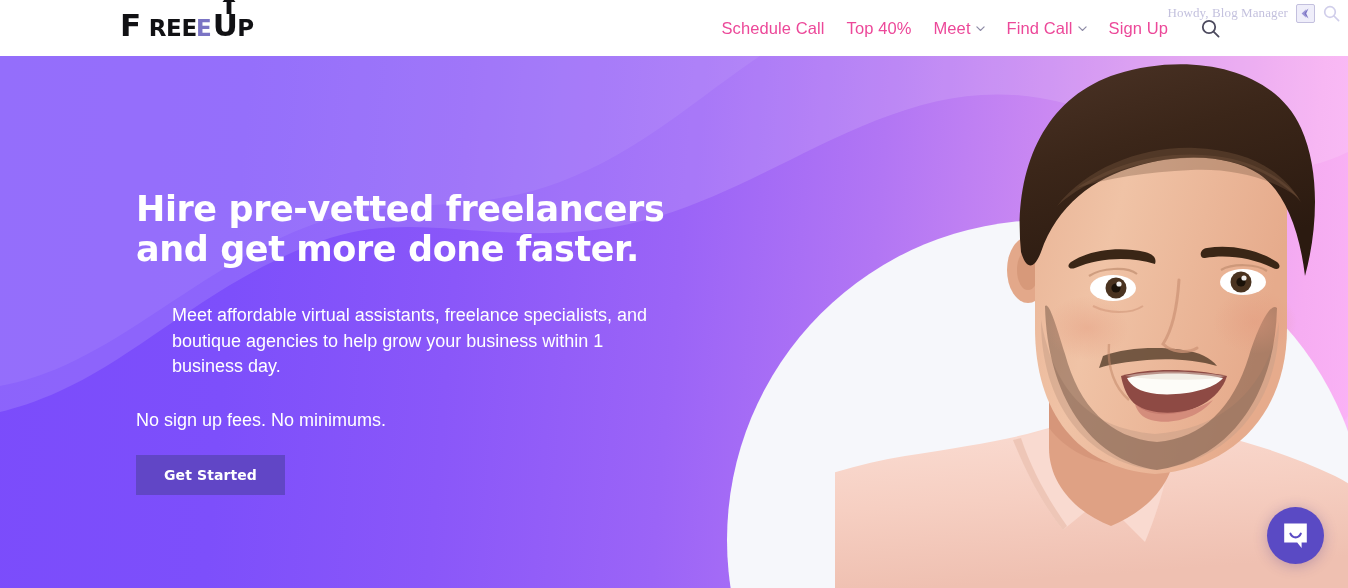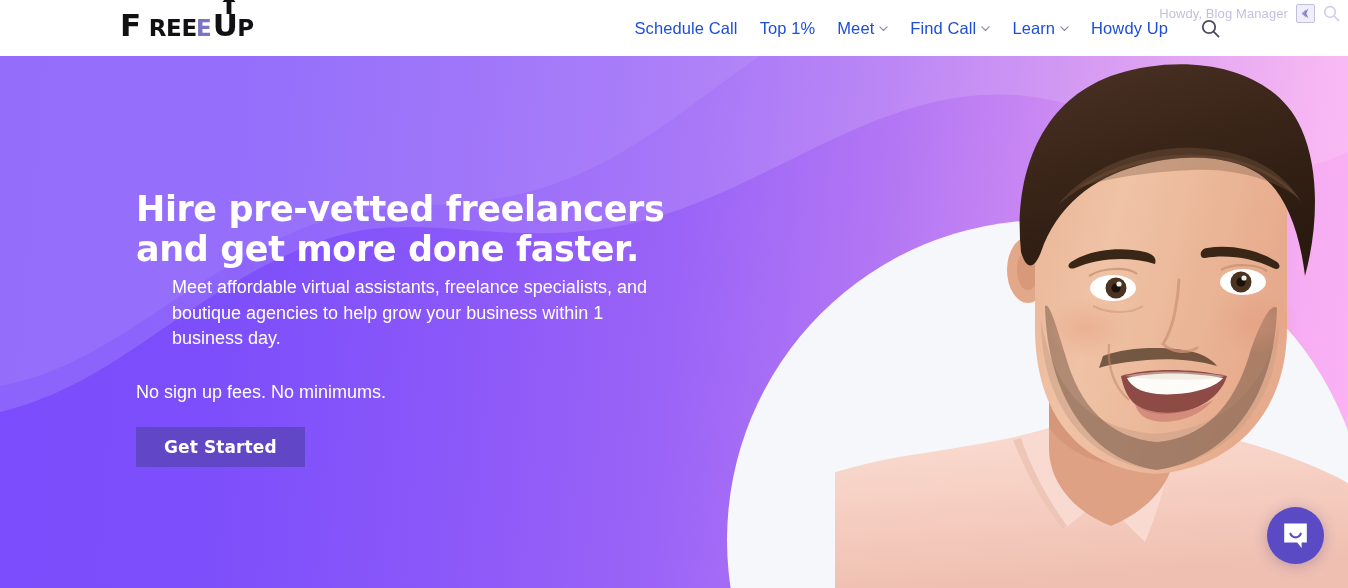--- a/index.html
+++ b/index.html
@@ -28,20 +28,21 @@
     z-index: 40;
     pointer-events: none;
   }
   .adminbar-right {
     position: absolute;
     right: 8px; top: 0;
     height: 26px;
     display: flex;
     align-items: center;
     gap: 8px;
+    font-family: Liberation Serif, serif;
   }
   .howdy-text {
     font-size: 13px;
     color: #b9b6d8;
     opacity: .85;
     white-space: nowrap;
     letter-spacing: .1px;
   }
   .howdy-avatar {
     width: 19px; height: 19px;
@@ -142,21 +143,21 @@
     display: flex;
     align-items: center;
     gap: 0px;
   }
   .nav-item {
     display: flex;
     align-items: center;
     gap: 5px;
     padding: 0 11px;
     font-size: 16.5px;
-    color: #1d4ed8;
+    color: #ec4899;
     white-space: nowrap;
     cursor: pointer;
     letter-spacing: .1px;
     height: 56px;
   }
   .chev {
     width: 9px; height: 6px;
     flex: 0 0 auto;
     display: block;
     margin-top: 2px;
@@ -222,21 +223,21 @@
     z-index: 6;
     color: #ffffff;
   }
   .hero-title {
     font-family: "DejaVu Sans", sans-serif;
     font-weight: 700;
     font-size: 35px;
     line-height: 40px;
     letter-spacing: -0.4px;
     color: #ffffff;
-    margin-bottom: 6px;
+    margin-bottom: 34px;
     white-space: pre-line;
   }
   .hero-sub {
     font-size: 18px;
     line-height: 25.5px;
     color: #ffffff;
     font-weight: 400;
     width: 505px;
     margin-bottom: 28px;
     margin-left: 36px;
@@ -251,21 +252,21 @@
   .cta-button {
     display: inline-flex;
     align-items: center;
     justify-content: center;
     height: 40px;
     padding: 0 28px;
     background: #6146c6;
     color: #ffffff;
     font-family: "DejaVu Sans", sans-serif;
     font-weight: 700;
-    font-size: 17px;
+    font-size: 14px;
     letter-spacing: .1px;
     border: none;
     border-radius: 0;
     cursor: pointer;
   }
 
   
   .portrait {
     position: absolute;
     left: 835px;
@@ -440,52 +441,44 @@
       </span>
     </a>
 
     <nav class="main-nav">
 
       <div class="nav-item">
         <span>Schedule Call</span>
       </div>
 
       <div class="nav-item">
-        <span>Top 1%</span>
+        <span>Top 40%</span>
       </div>
 
       <div class="nav-item">
         <span>Meet</span>
         <span class="chev">
           <svg viewBox="0 0 10 6" xmlns="http://www.w3.org/2000/svg">
             <path d="M1 1 L5 5 L9 1" stroke="#8e8ba6" stroke-width="1.3" fill="none" stroke-linecap="round"></path>
           </svg>
         </span>
       </div>
 
       <div class="nav-item">
         <span>Find Call</span>
         <span class="chev">
           <svg viewBox="0 0 10 6" xmlns="http://www.w3.org/2000/svg">
             <path d="M1 1 L5 5 L9 1" stroke="#8e8ba6" stroke-width="1.3" fill="none" stroke-linecap="round"></path>
           </svg>
         </span>
       </div>
 
+
       <div class="nav-item">
-        <span>Learn</span>
-        <span class="chev">
-          <svg viewBox="0 0 10 6" xmlns="http://www.w3.org/2000/svg">
-            <path d="M1 1 L5 5 L9 1" stroke="#8e8ba6" stroke-width="1.3" fill="none" stroke-linecap="round"></path>
-          </svg>
-        </span>
-      </div>
-
-      <div class="nav-item">
-        <span>Howdy Up</span>
+        <span>Sign Up</span>
       </div>
 
 
       <div class="nav-search">
         <span>
           <svg width="19" height="19" viewBox="0 0 19 19" xmlns="http://www.w3.org/2000/svg">
             <circle cx="8" cy="8" r="6.2" stroke="#4c4a5e" stroke-width="1.8" fill="none"></circle>
             <path d="M12.6 12.6 L17.6 17.6" stroke="#4c4a5e" stroke-width="1.8" stroke-linecap="round"></path>
           </svg>
         </span>

